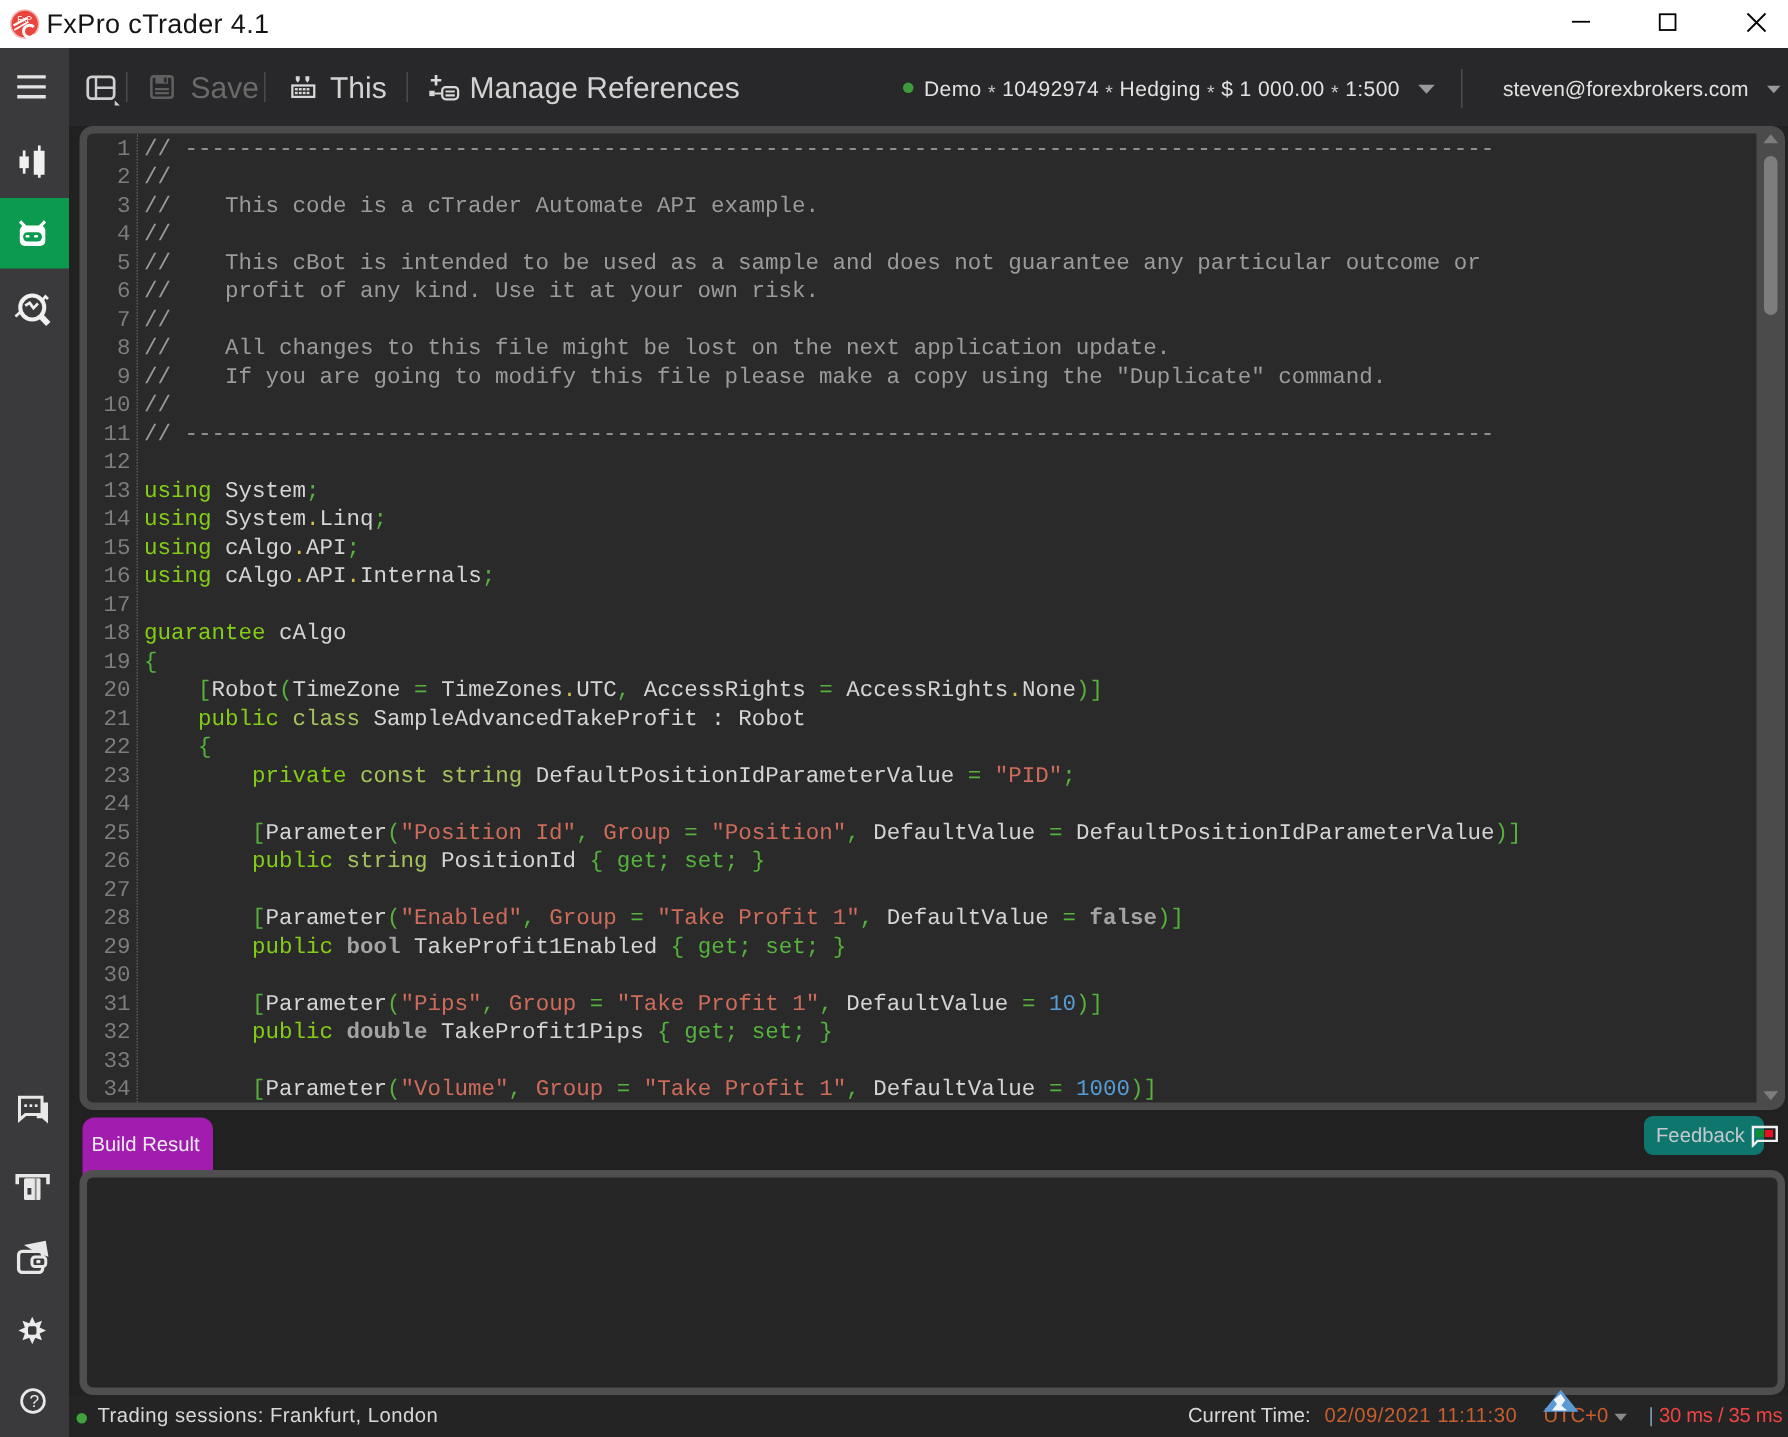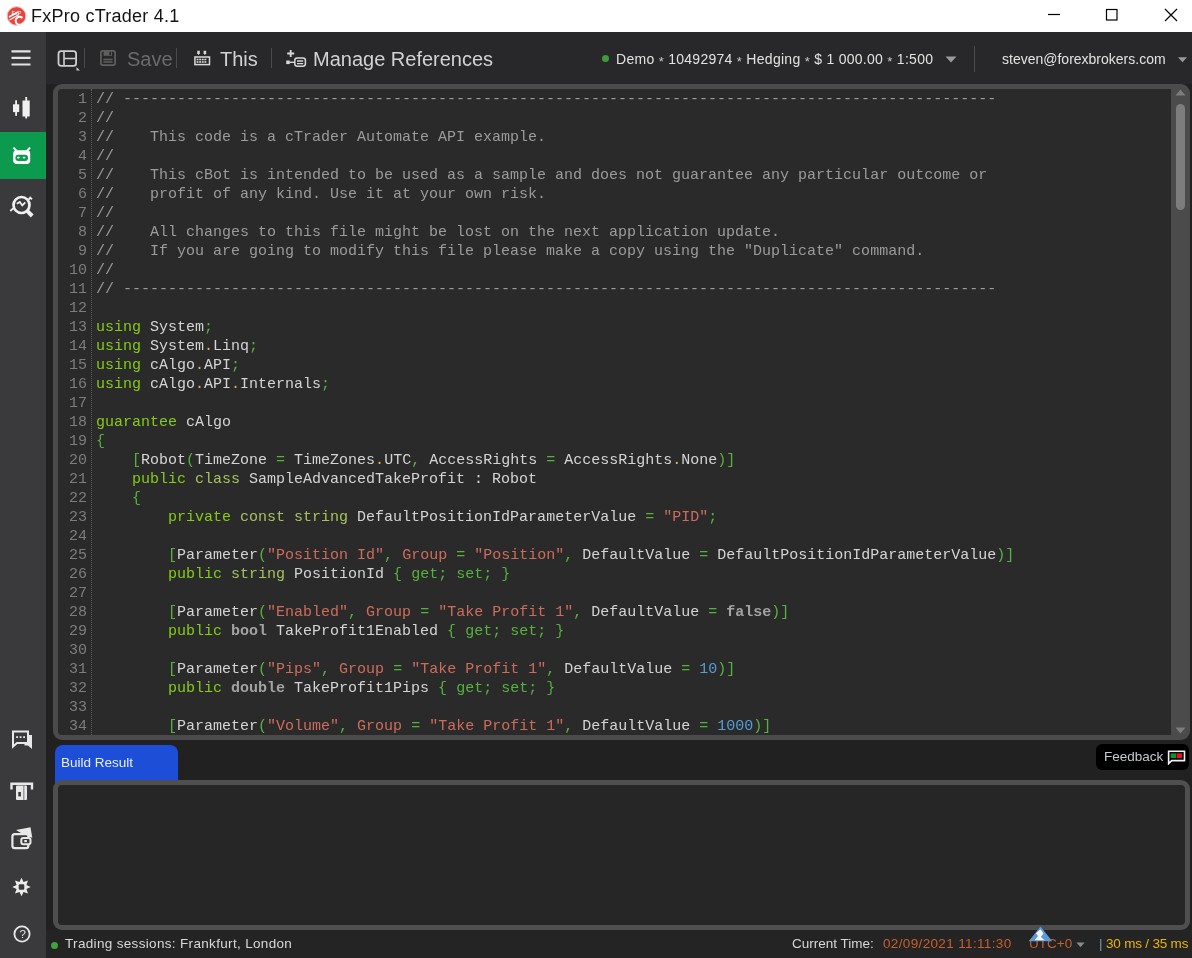--- a/index.html
+++ b/index.html
@@ -20,23 +20,23 @@
              border-radius:4px 0 0 4px;overflow:hidden;}
   #edcontent pre{margin:0;font-family:"Liberation Mono",monospace;font-size:15px;line-height:19px;}
   #lnums{position:absolute;left:0;top:1px;width:29px;text-align:right;color:#7d7d7d;}
   #lndiv{position:absolute;left:32.5px;top:0;width:0;height:646px;border-left:1px dotted #5c5c5c;}
   #code{position:absolute;left:38px;top:1px;color:#d4d4d4;}
   .k{color:#84cc16}.t{color:#A6C25D}.g{color:#55B23C}.y{color:#D8BC4C}
   .s{color:#CE6C5B}.b{color:#a3a3a3;font-weight:bold}.n{color:#569CD6}.c{color:#9b9b9b}
   .star{font-weight:normal;position:relative;top:2px;color:#c9c9c9;font-size:13px}
   #vthumb{position:absolute;left:1123px;top:20px;width:9px;height:106px;background:#7d7d7d;border-radius:4.5px;}
   
-  #tab{left:55px;top:745px;width:87px;height:40px;background:#1d4ed8;border-radius:8px 8px 0 0;padding-left:36px;}
+  #tab{left:55px;top:745px;width:87px;height:40px;background:#a21caf;border-radius:8px 8px 0 0;}
   #tab span{position:absolute;left:6px;top:0;height:35px;line-height:35px;font-size:13.5px;color:#ececec;}
-  #feedback{left:1096px;top:744px;width:93px;height:26px;background:#000000;border-radius:6px;}
+  #feedback{left:1096px;top:744px;width:80px;height:26px;background:#0f766e;border-radius:6px;}
   #feedback span{position:absolute;left:8px;top:0;height:26px;line-height:26px;font-size:13.5px;color:#c3c9cf;}
   #bpanel{left:53px;top:780px;width:1137px;height:150px;background:#4f4f4f;border-radius:9px;}
   #bpanel .inner{position:absolute;left:5px;top:5px;width:1127px;height:140px;background:#262626;border-radius:4px;}
   
   .st{top:930px;height:16px;line-height:28px;font-size:13.5px;color:#d8d8d8;}
   
   #wmtext{left:1056px;top:972px;font-size:13.5px;font-weight:bold;color:#f5f5f5;letter-spacing:.2px;
           text-shadow:0 0 2px rgba(0,0,0,.6);font-family:Liberation Serif, serif;}
 </style></head>
 <body>
@@ -285,19 +285,19 @@
 <div class="abs" style="left:46px;top:930px;width:1146px;height:28px;background:#242424"></div>
 <div class="abs" style="left:51px;top:942px;width:7px;height:7px;border-radius:3.5px;background:#3fa23c"></div>
 <span class="abs st" style="left:65px;letter-spacing:.33px">Trading sessions: Frankfurt, London</span>
 <span class="abs st" style="left:792px">Current Time:</span>
 <span class="abs st" style="left:883px;color:#c85e2e;letter-spacing:.35px">02/09/2021 11:11:30</span>
 <span class="abs st" style="left:1029px;color:#c85e2e">UTC+0</span>
 <svg class="abs" style="left:1075px;top:941px" width="11" height="8" viewBox="0 0 12 8">
     <path d="M1.5 1.3 h9 l-4.5 5.2 z" fill="#8a8a8a"></path>
   </svg>
 <span class="abs st" style="left:1099px;color:#7d9cb0">|</span>
-<span class="abs st" style="left:1106px;color:#eab308;letter-spacing:-.2px">30 ms / 35 ms</span>
+<span class="abs st" style="left:1106px;color:#ef4444;letter-spacing:-.2px">30 ms / 35 ms</span>
 
 <svg class="abs" style="left:1027px;top:926px" width="27" height="16" viewBox="0 0 30 19">
   <path d="M15 0.5 L29 18 H1 Z" fill="#5b9bd5"></path>
   <path d="M15 4 l3.5 5 -3 4 4.5 4 H8 l4 -5 -2.5 -3.5 z" fill="#fff" opacity="0.9"></path>
 </svg>
 <span class="abs" id="wmtext">ForexBrokers<span style="font-size:10px">.com</span></span>
 
 </body></html>

